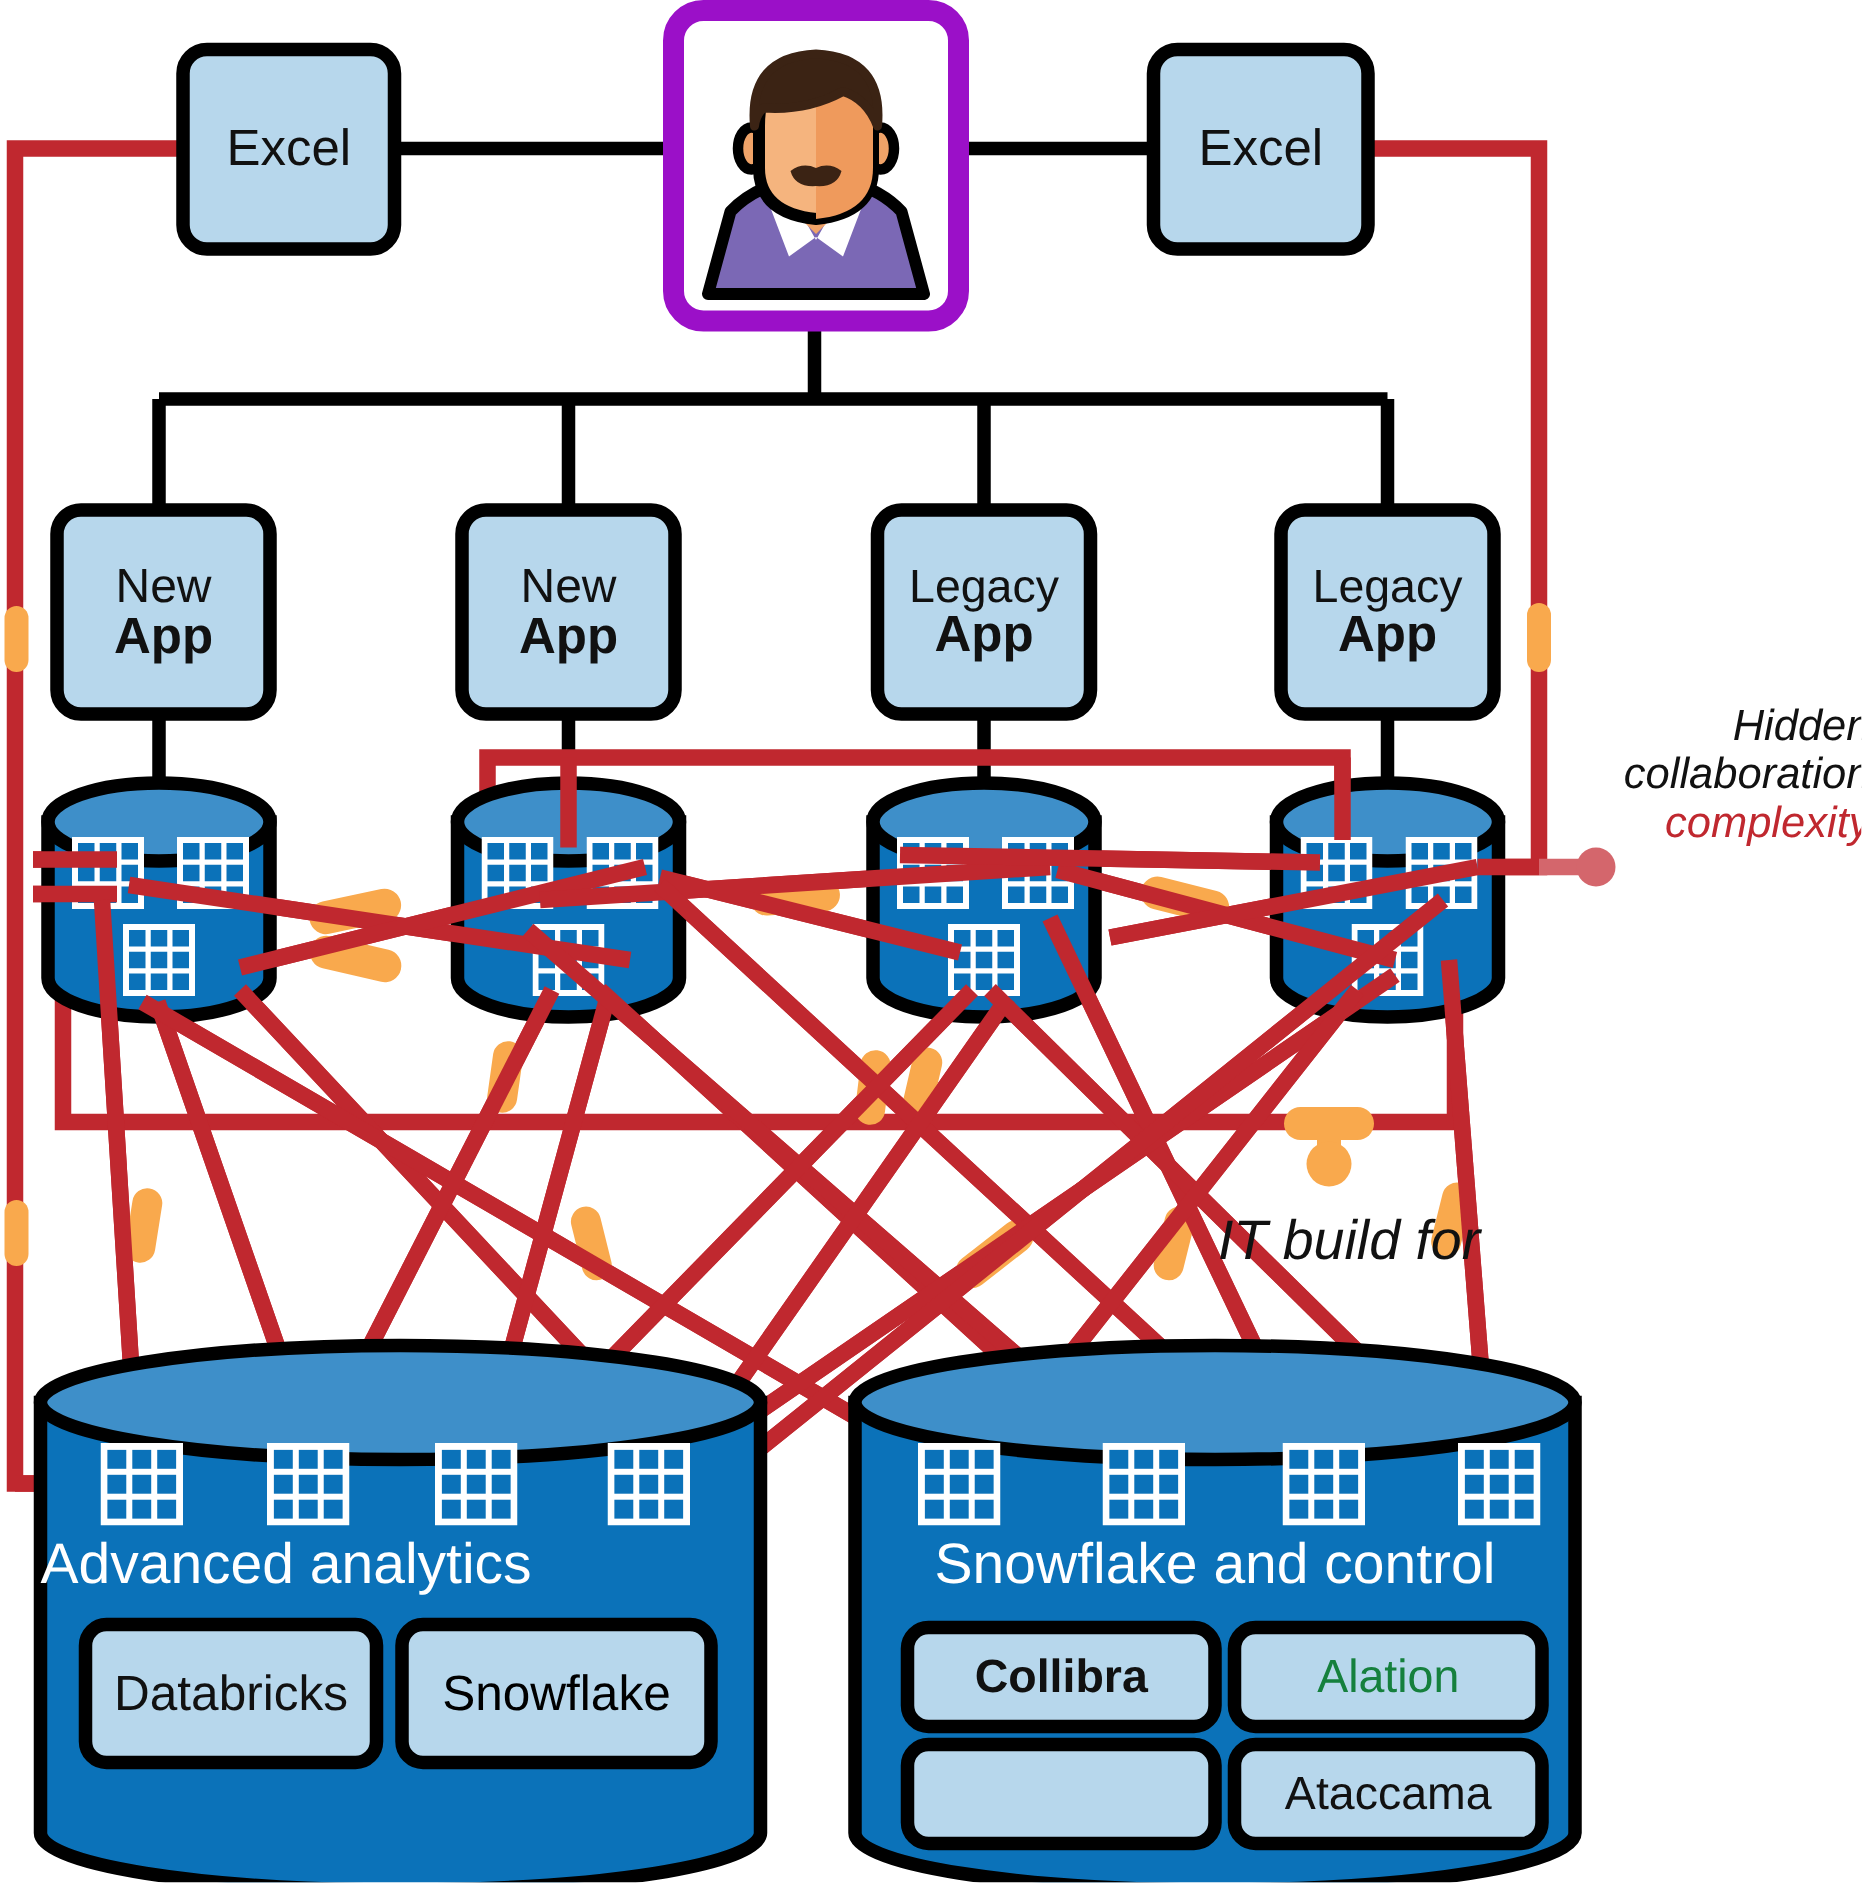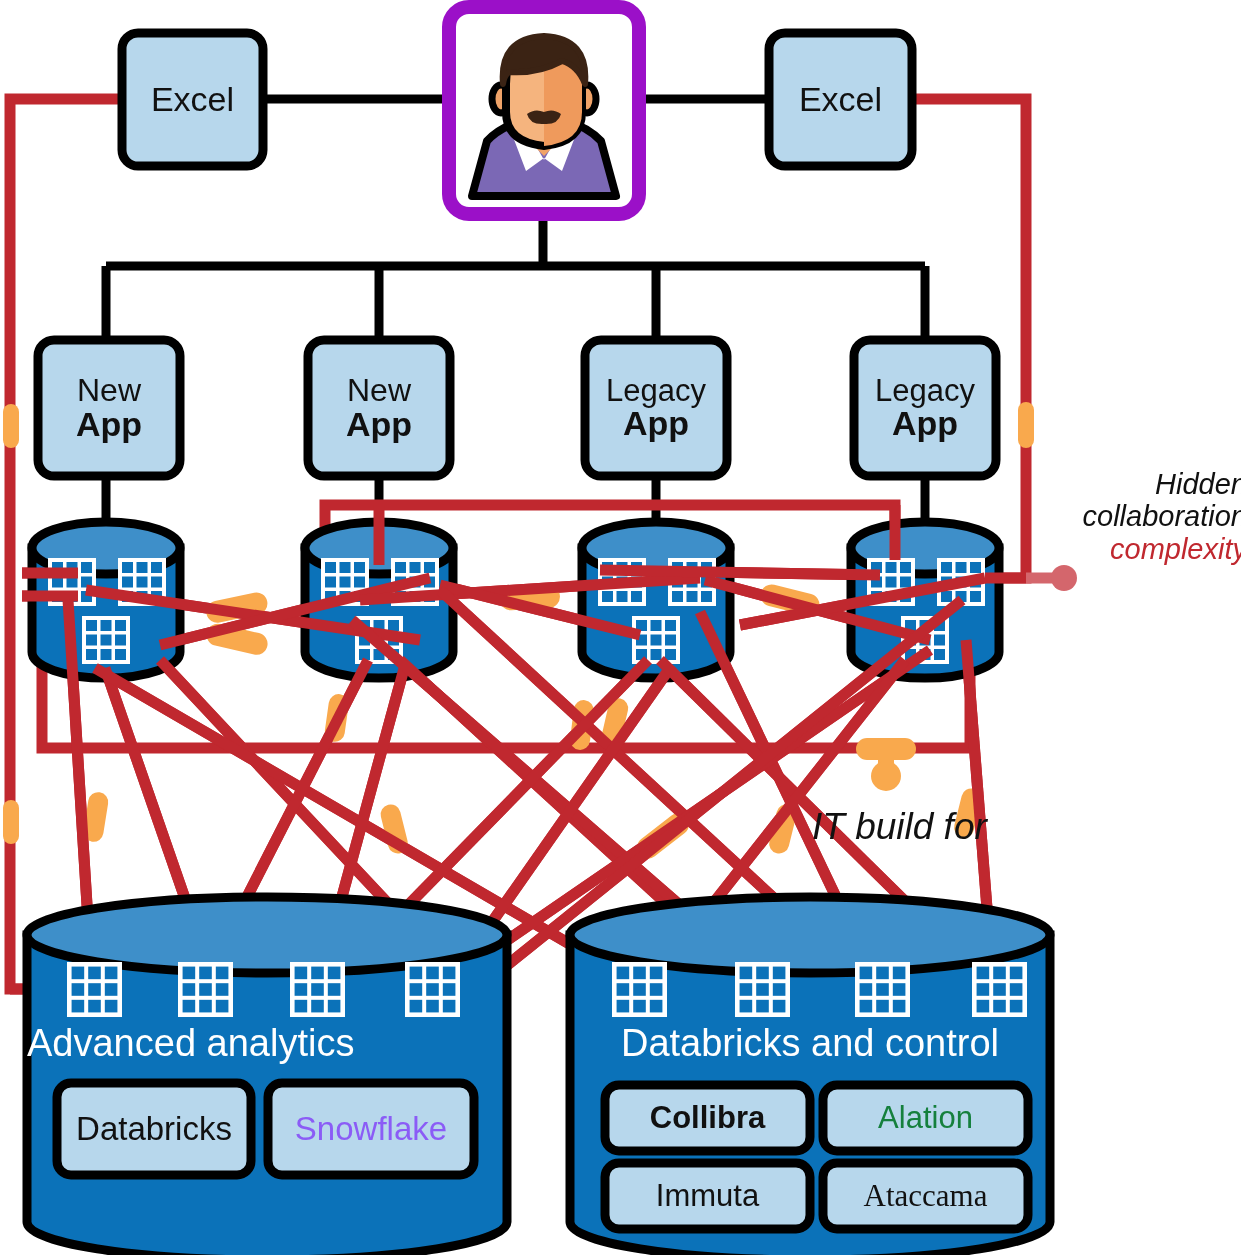--- a/index.html
+++ b/index.html
@@ -301,28 +301,27 @@
   <div style="position:absolute;left:585px;top:340px;width:142px;height:136px;display:flex;flex-direction:column;align-items:center;justify-content:center;line-height:1.02;color:#111;">
     <span style="font-size:31px;">Legacy</span>
     <span style="font-size:34px;font-weight:bold;">App</span>
   </div>
   <div style="position:absolute;left:854px;top:340px;width:142px;height:136px;display:flex;flex-direction:column;align-items:center;justify-content:center;line-height:1.02;color:#111;">
     <span style="font-size:31px;">Legacy</span>
     <span style="font-size:34px;font-weight:bold;">App</span>
   </div>
 
   <div style="position:absolute;left:27px;top:1022px;width:480px;font-size:38px;color:#fff;">Advanced analytics</div>
-  <div style="position:absolute;left:570px;top:1022px;width:480px;text-align:center;font-size:38px;color:#fff;">Databricks and control</div>
+  <div style="position:absolute;left:570px;top:1022px;width:480px;text-align:center;font-size:38px;color:#fff;">Snowflake and control</div>
 
   <div style="position:absolute;left:57px;top:1083px;width:194px;height:92px;display:flex;align-items:center;justify-content:center;font-size:33px;color:#111;text-align:right;">Databricks</div>
-  <div style="position:absolute;left:268px;top:1083px;width:206px;height:92px;display:flex;align-items:center;justify-content:center;font-size:33px;color:#8b5cf6;">Snowflake</div>
+  <div style="position:absolute;left:268px;top:1083px;width:206px;height:92px;display:flex;align-items:center;justify-content:center;font-size:33px;color:#000000;">Snowflake</div>
   <div style="position:absolute;left:605px;top:1085px;width:205px;height:66px;display:flex;align-items:center;justify-content:center;font-size:31px;color:#111;font-weight:bold;">Collibra</div>
   <div style="position:absolute;left:823px;top:1085px;width:205px;height:66px;display:flex;align-items:center;justify-content:center;font-size:31px;color:#15803d;">Alation</div>
-  <div style="position:absolute;left:605px;top:1163px;width:205px;height:66px;display:flex;align-items:center;justify-content:center;font-size:31px;color:#111;">Immuta</div>
-  <div style="position:absolute;left:823px;top:1163px;width:205px;height:66px;display:flex;align-items:center;justify-content:center;font-size:31px;color:#111;font-family:Liberation Serif, serif;">Ataccama</div>
+  <div style="position:absolute;left:823px;top:1163px;width:205px;height:66px;display:flex;align-items:center;justify-content:center;font-size:31px;color:#111;">Ataccama</div>
 
   <div style="position:absolute;left:1077px;top:468px;width:170px;text-align:right;font-style:italic;font-size:29px;line-height:1.12;">
     <div style="color:#111;">Hidden</div>
     <div style="color:#111;">collaboration</div>
     <div style="color:#c0282f;">complexity</div>
   </div>
 
   <div style="position:absolute;left:812px;top:806px;width:200px;text-align:left;font-style:italic;font-size:37px;line-height:1.14;">
     <div style="color:#111;">IT build for</div>
   </div>

